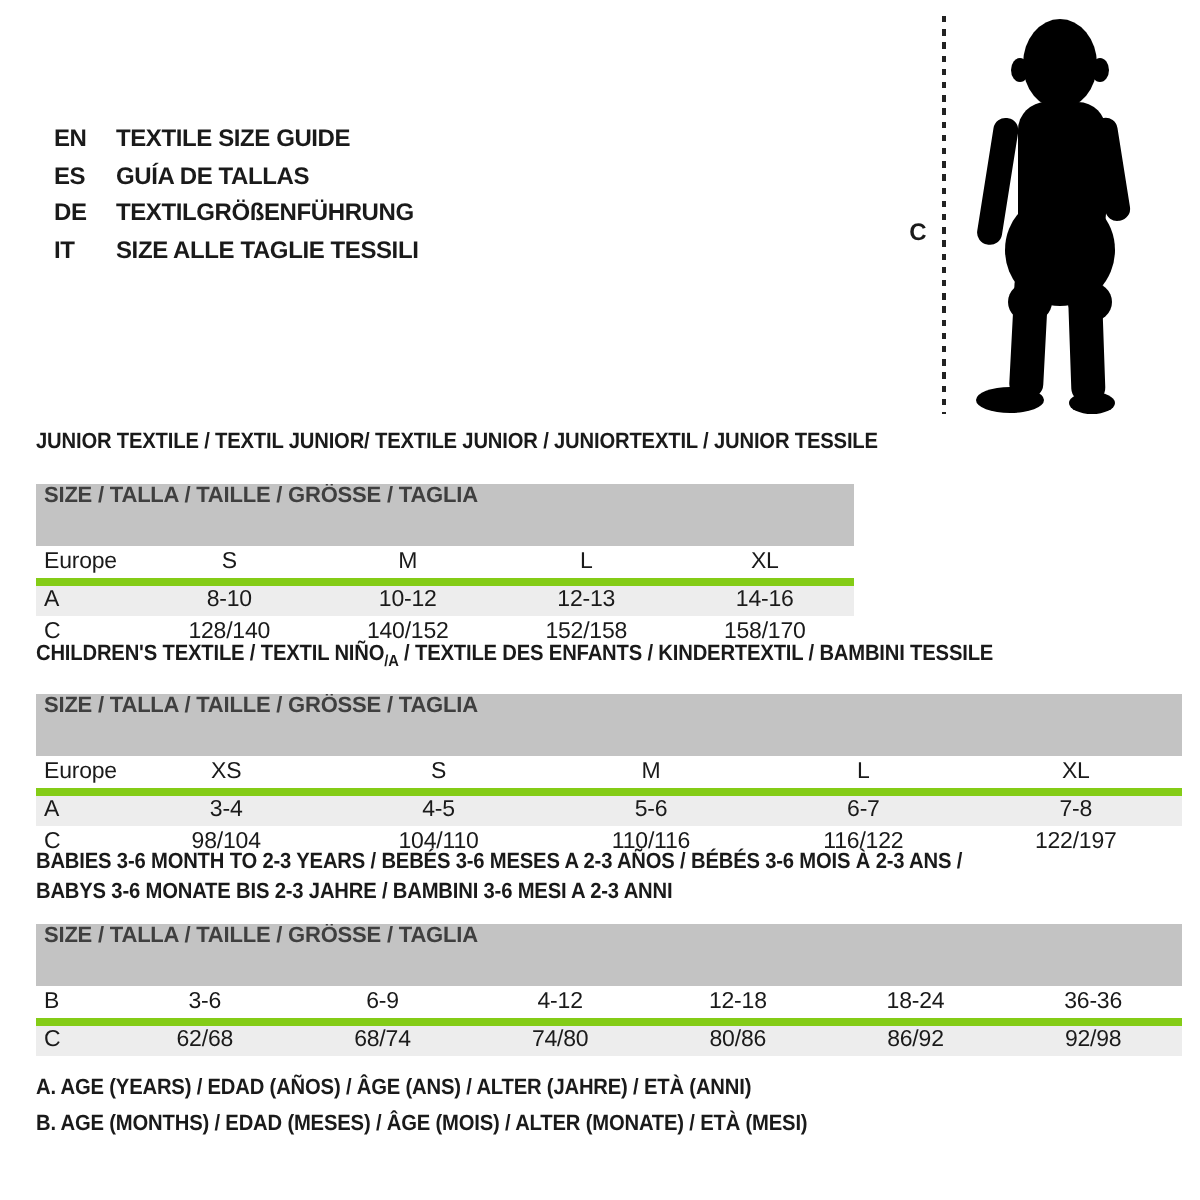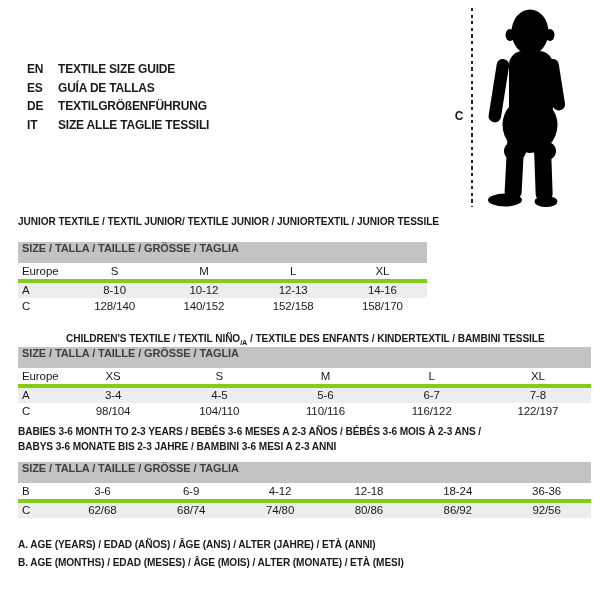--- a/index.html
+++ b/index.html
@@ -27,31 +27,31 @@
   }
   .baby { position:absolute; left:484px; top:7px; }
 
   
   .heading {
     position:absolute; left:18px; font-size:11px; font-weight:bold;
     white-space:nowrap; color:#1a1a1a;
   }
   .cond { display:inline-block; transform:scaleX(0.92); transform-origin:0 50%; letter-spacing:-0.1px; }
   #h1 { top:215px; }
-  #h2 { top:332px;margin-left:48px; }
+  #h2 { top:321px; }
   #h3 { top:424px; line-height:15px; }
   sub.small { font-size:8px; }
 
   
   .size-table { position:absolute; left:18px; font-size:11.5px; letter-spacing:-0.1px; }
   #t1 { top:242px; width:409px; }
   #t2 { top:347px; width:573px; }
   #t3 { top:462px; width:573px; }
   .band {
-    height:21px; line-height:13px; background:#c3c3c3; color:#3f3f3f;
+    height:31px; line-height:13px; background:#c3c3c3; color:#3f3f3f;
     font-weight:bold; font-size:11px; padding-left:4px; box-sizing:border-box;
     white-space:nowrap; overflow:hidden;
   }
   .trow { display:grid; height:15.5px; align-items:center; box-sizing:content-box; }
   #t1 .trow { grid-template-columns:52px repeat(4,1fr); }
   #t2 .trow { grid-template-columns:42px repeat(5,1fr); }
   #t3 .trow { grid-template-columns:40px repeat(6,1fr); }
   .trow.first  { border-bottom:4px solid #84cc16; }
   .trow.shaded { background:#ededed; }
   .lbl  { padding-left:4px; }
@@ -185,21 +185,21 @@
       <span class="cell">18-24</span>
       <span class="cell">36-36</span>
     </div>
     <div class="trow shaded">
       <span class="lbl">C</span>
       <span class="cell">62/68</span>
       <span class="cell">68/74</span>
       <span class="cell">74/80</span>
       <span class="cell">80/86</span>
       <span class="cell">86/92</span>
-      <span class="cell">92/56</span>
+      <span class="cell">92/98</span>
     </div>
   </div>
 
   <div class="footnotes">
     <div><span class="cond">A. AGE (YEARS) / EDAD (AÑOS) / ÂGE (ANS) / ALTER (JAHRE) / ETÀ (ANNI)</span></div>
     <div><span class="cond">B. AGE (MONTHS) / EDAD (MESES) / ÂGE (MOIS) / ALTER (MONATE) / ETÀ (MESI)</span></div>
   </div>
 
 </div>
 

